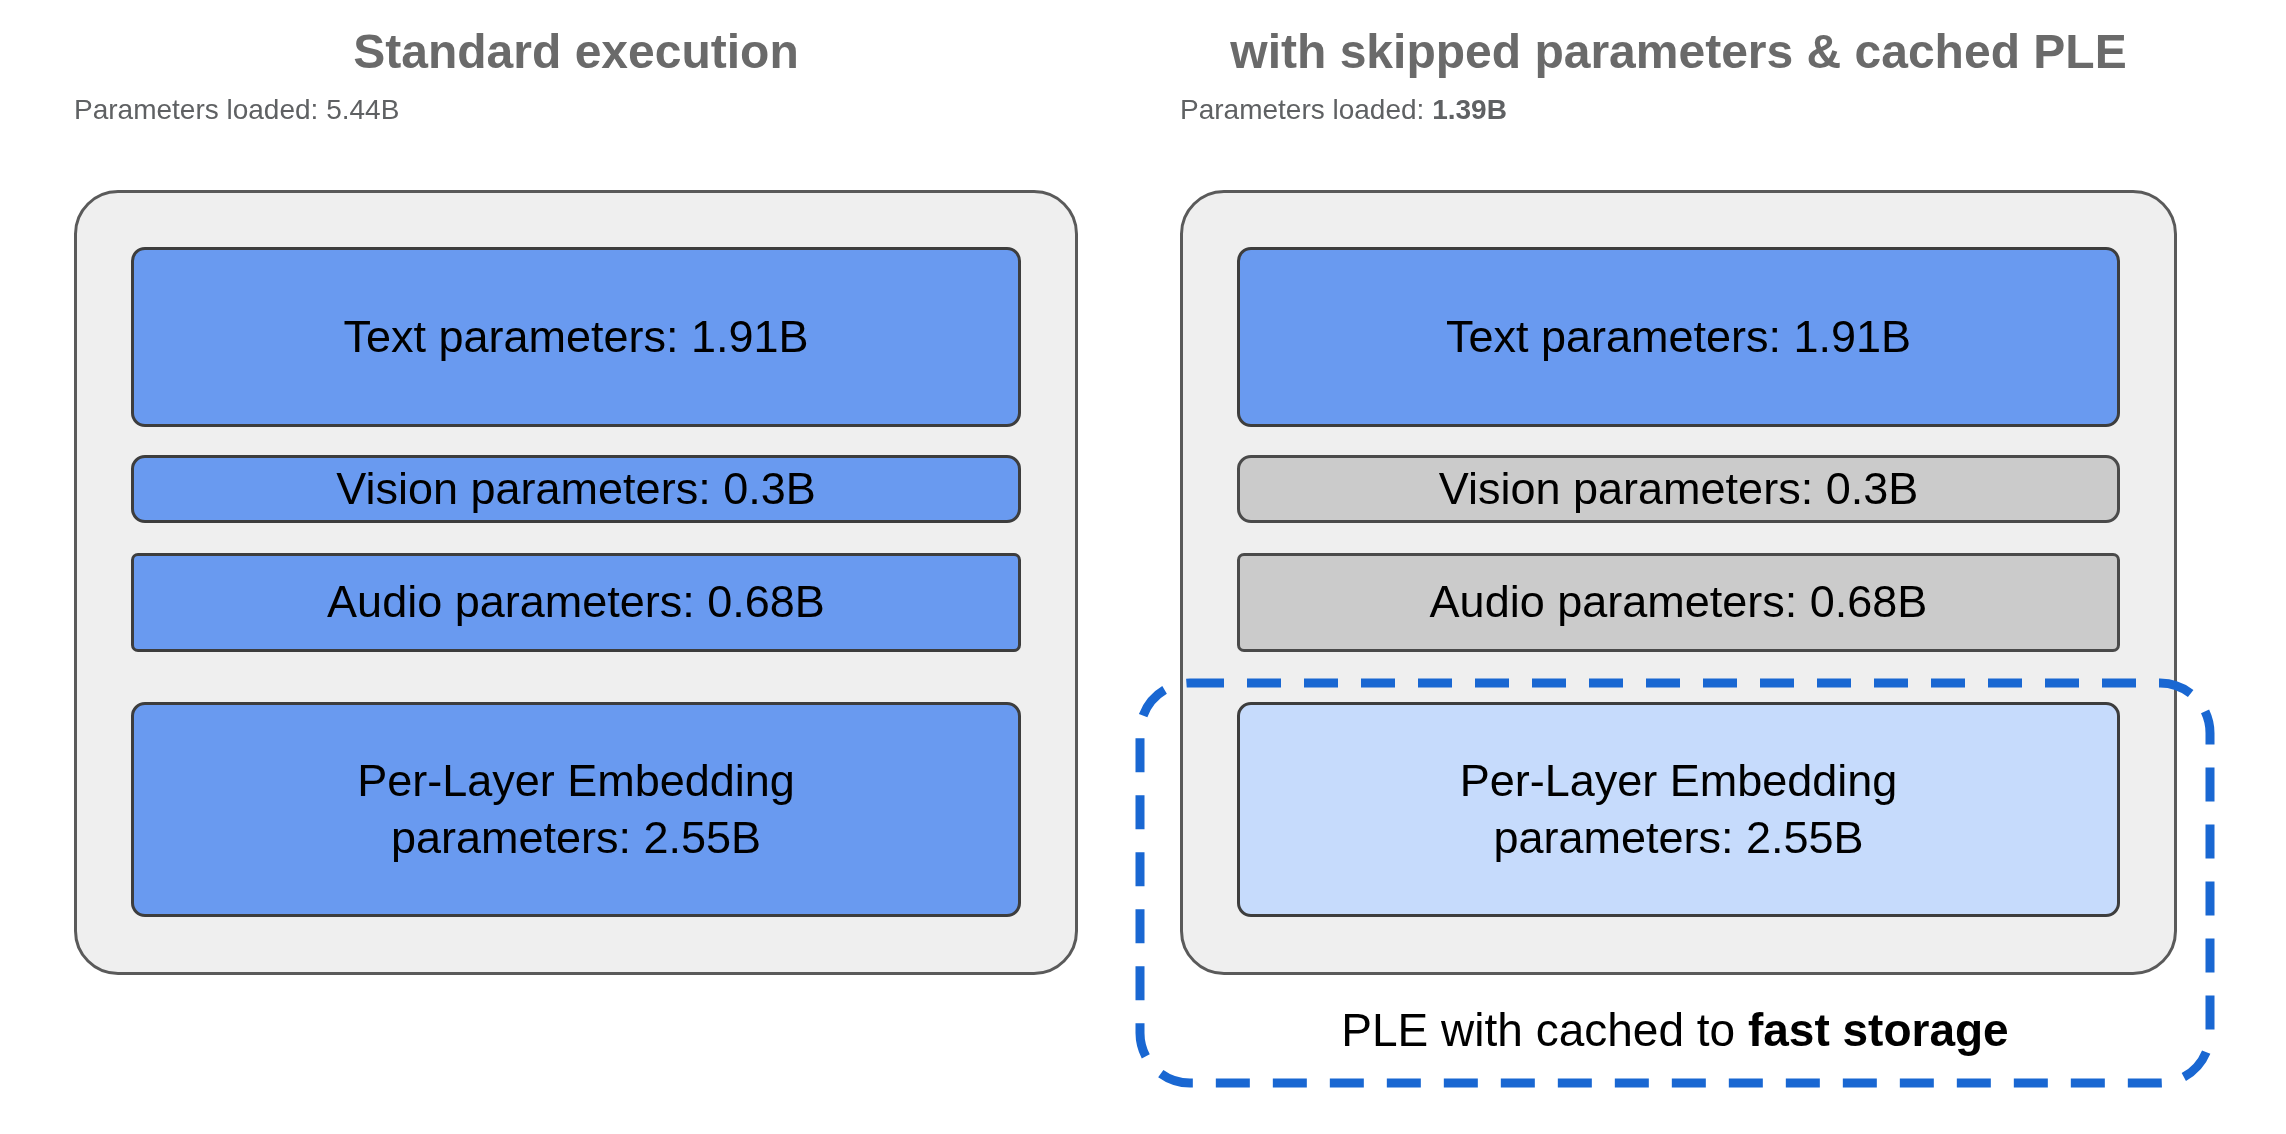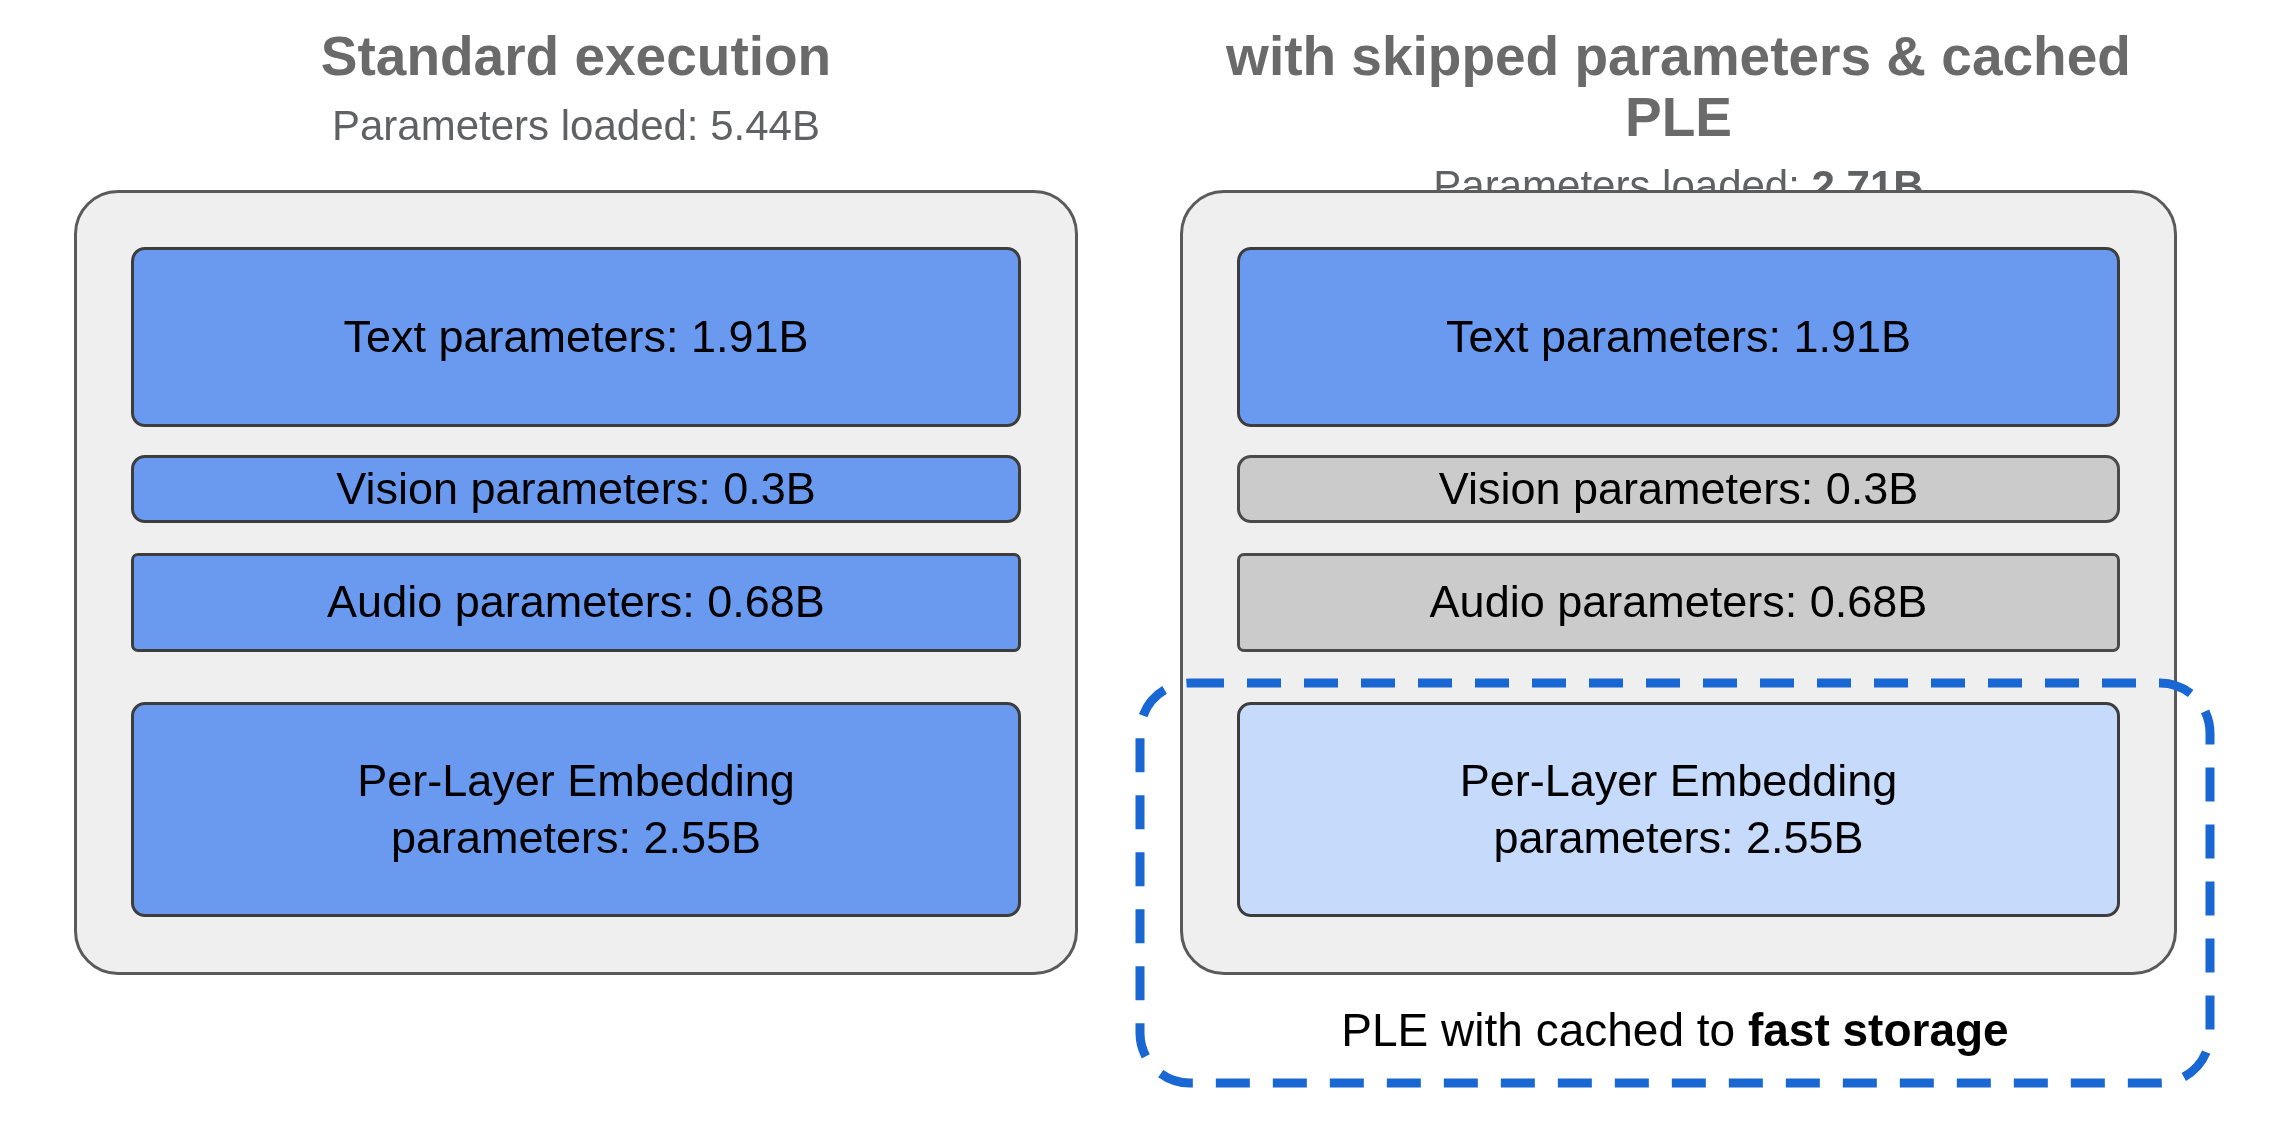--- a/index.html
+++ b/index.html
@@ -13,30 +13,29 @@
     color: #000;
   }
   .panel { position: absolute; top: 0; }
   .panel.left  { left: 74px;   width: 1004px; }
   .panel.right { left: 1180px; width: 997px;  }
 
   .panel-title {
     margin: 0;
     padding-top: 26px;
     text-align: center;
-    font-size: 55px;
+    font-size: 48px;
     font-weight: bold;
     line-height: 1.1;
     color: var(--title-gray, #6a6a6a);
   }
   .panel-subtitle {
     margin: 0;
     padding-top: 14px;
-    text-align: center;
-    font-size: 42px;
+    font-size: 28px;
     line-height: 1.2;
     color: var(--subtitle-gray, #5f6163);
   }
   .panel-subtitle .bold-val { font-weight: bold; }
 
   .model-container {
     position: absolute;
     top: 190px;
     left: 0;
     right: 0;
@@ -118,21 +117,21 @@
         <span class="box-label">Audio parameters: 0.68B</span>
       </div>
       <div class="pbox loaded h-ple">
         <span class="box-label wrap-label">Per-Layer Embedding parameters: 2.55B</span>
       </div>
     </div>
   </section>
 
   <section class="panel right">
     <h1 class="panel-title">with skipped parameters &amp; cached PLE</h1>
-    <p class="panel-subtitle"><span>Parameters loaded: </span><span class="bold-val">2.71B</span></p>
+    <p class="panel-subtitle"><span>Parameters loaded: </span><span class="bold-val">1.39B</span></p>
     <div class="model-container">
       <div class="pbox loaded h-text">
         <span class="box-label">Text parameters: 1.91B</span>
       </div>
       <div class="pbox skipped h-vision">
         <span class="box-label">Vision parameters: 0.3B</span>
       </div>
       <div class="pbox skipped h-audio">
         <span class="box-label">Audio parameters: 0.68B</span>
       </div>

